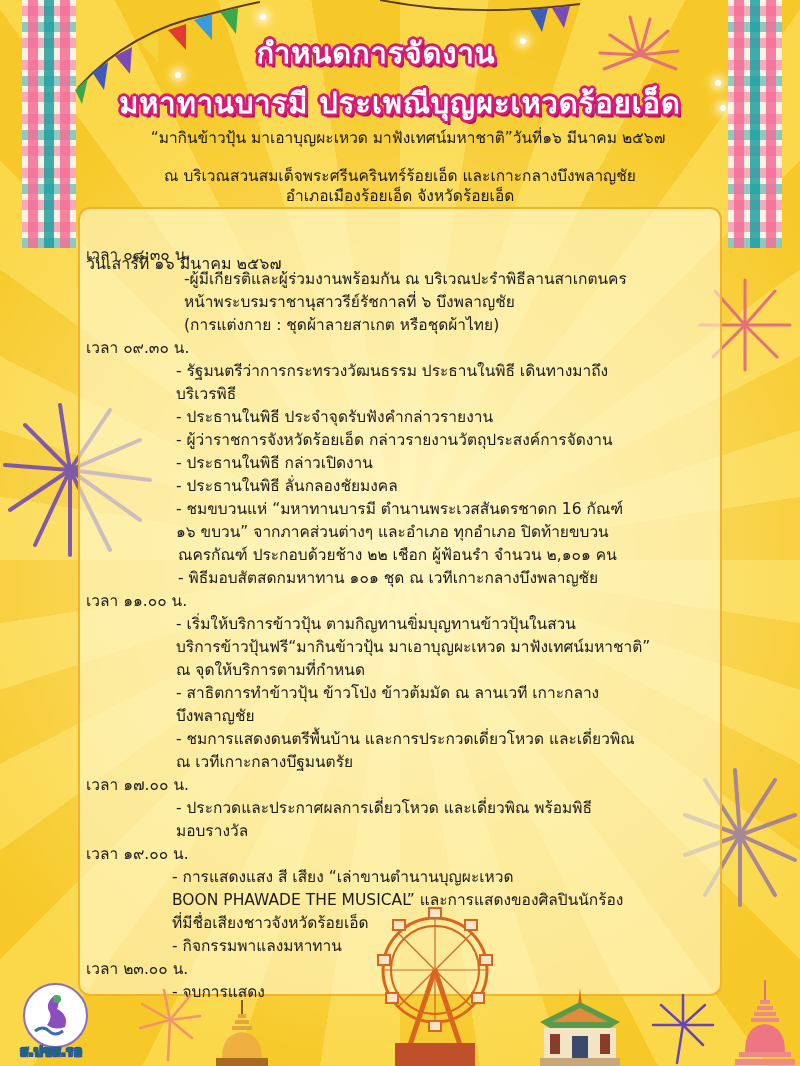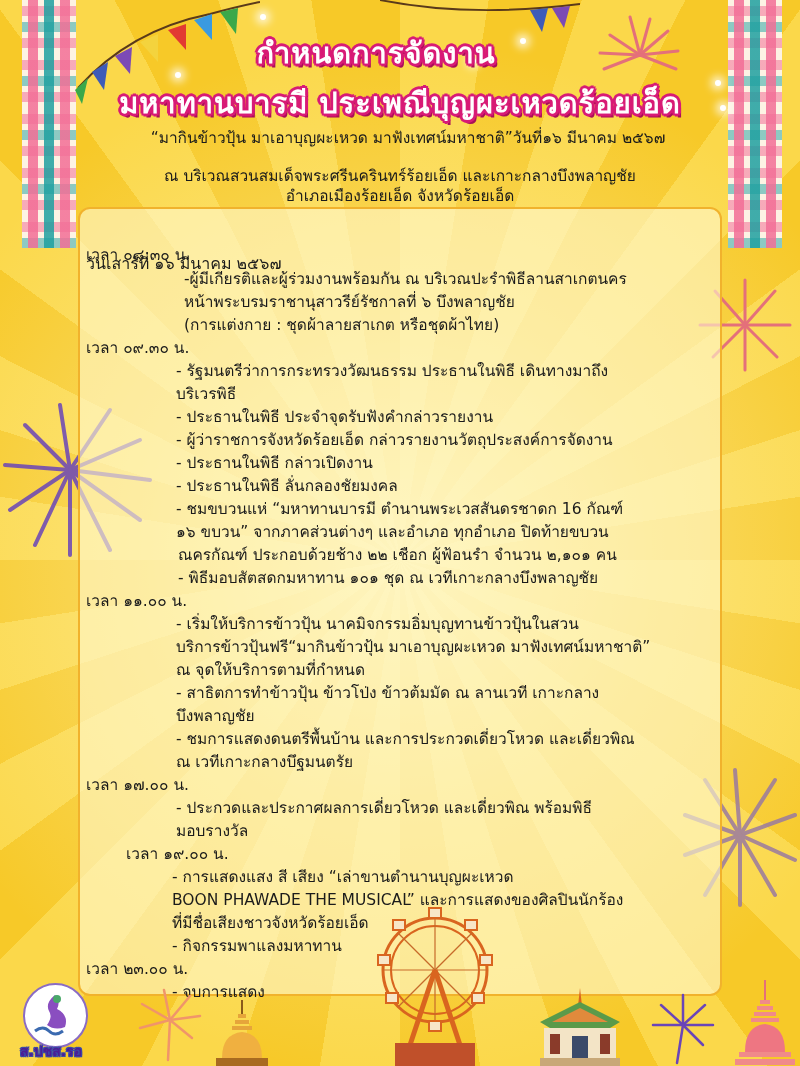--- a/index.html
+++ b/index.html
@@ -51,21 +51,21 @@
     box-sizing:border-box;
   }
   .schedule { position:absolute; left:86px; top:222px; width:640px; font-size:15.5px; color:#1b1b1b; }
   .line { position:absolute; white-space:nowrap; line-height:20px; }
   .firework { position:absolute; }
   .logo {
     position:absolute; left:23px; top:983px; width:65px; height:65px; border-radius:50%;
     background:#fff; border:2px solid #8a6cc4; box-sizing:border-box;
   }
   .logo-text {
-    position:absolute; left:20px; top:1040px; font-size:14px; font-weight:bold; color:#4c1d95;
+    position:absolute; left:20px; top:1040px; font-size:14px; font-weight:bold; color:#0f766e;
     text-shadow: 1px 1px 0 #3b4ca8, -1px -1px 0 #3b4ca8, 1px -1px 0 #3b4ca8, -1px 1px 0 #3b4ca8;
   }
   .sparkle { position:absolute; width:6px; height:6px; border-radius:50%; background:#fff; box-shadow:0 0 8px 4px rgba(255,255,255,0.8); }
 </style>
 </head>
 <body>
 
 <div class="poster">
   <div class="rays"></div>
   <div class="rays-glow"></div>
@@ -172,31 +172,31 @@
         <div class="line" style="left: 90px; top: 162px;">บริเวรพิธี</div>
         <div class="line" style="left: 90px; top: 185px;">- ประธานในพิธี ประจำจุดรับฟังคำกล่าวรายงาน</div>
         <div class="line" style="left: 90px; top: 208px;">- ผู้ว่าราชการจังหวัดร้อยเอ็ด กล่าวรายงานวัตถุประสงค์การจัดงาน</div>
         <div class="line" style="left: 90px; top: 231px;">- ประธานในพิธี กล่าวเปิดงาน</div>
         <div class="line" style="left: 90px; top: 254px;">- ประธานในพิธี ลั่นกลองชัยมงคล</div>
         <div class="line" style="left: 90px; top: 277px;">- ชมขบวนแห่ “มหาทานบารมี ตำนานพระเวสสันดรชาดก 16 กัณฑ์</div>
         <div class="line" style="left: 90px; top: 300px;">๑๖ ขบวน”  จากภาคส่วนต่างๆ และอำเภอ ทุกอำเภอ ปิดท้ายขบวน</div>
         <div class="line" style="left: 92px; top: 323px;">ณครกัณฑ์ ประกอบด้วยช้าง ๒๒ เชือก ผู้ฟ้อนรำ จำนวน ๒,๑๐๑ คน</div>
         <div class="line" style="left: 92px; top: 346px;">- พิธีมอบสัตสดกมหาทาน ๑๐๑ ชุด ณ เวทีเกาะกลางบึงพลาญชัย</div>
         <div class="line" style="left: 0px; top: 369px;">เวลา ๑๑.๐๐ น.</div>
-        <div class="line" style="left: 90px; top: 392px;">- เริ่มให้บริการข้าวปุ้น นาคมิจกรรมอิ่มบุญทานข้าวปุ้นในสวน</div>
+        <div class="line" style="left: 90px; top: 392px;">- เริ่มให้บริการข้าวปุ้น ตามกิญทานขิ่มบุญทานข้าวปุ้นในสวน</div>
         <div class="line" style="left: 90px; top: 415px;">บริการข้าวปุ้นฟรี“มากินข้าวปุ้น มาเอาบุญผะเหวด มาฟังเทศน์มหาชาติ”</div>
         <div class="line" style="left: 90px; top: 438px;">ณ จุดให้บริการตามที่กำหนด</div>
         <div class="line" style="left: 90px; top: 461px;">- สาธิตการทำข้าวปุ้น ข้าวโป่ง ข้าวต้มมัด ณ ลานเวที เกาะกลาง</div>
         <div class="line" style="left: 90px; top: 484px;">บึงพลาญชัย</div>
         <div class="line" style="left: 90px; top: 507px;">- ชมการแสดงดนตรีพื้นบ้าน และการประกวดเดี่ยวโหวด และเดี่ยวพิณ</div>
         <div class="line" style="left: 90px; top: 530px;">ณ เวทีเกาะกลางบึฐมนตรัย</div>
         <div class="line" style="left: 0px; top: 553px;">เวลา ๑๗.๐๐ น.</div>
         <div class="line" style="left: 90px; top: 576px;">- ประกวดและประกาศผลการเดี่ยวโหวด และเดี่ยวพิณ พร้อมพิธี</div>
         <div class="line" style="left: 90px; top: 599px;">มอบรางวัล</div>
-        <div class="line" style="left: 0px; top: 622px; margin-left: 40px;">เวลา ๑๙.๐๐ น.</div>
+        <div class="line" style="left: 0px; top: 622px;">เวลา ๑๙.๐๐ น.</div>
         <div class="line" style="left: 86px; top: 645px;">- การแสดงแสง สี เสียง “เล่าขานตำนานบุญผะเหวด</div>
         <div class="line" style="left: 86px; top: 668px;">BOON PHAWADE THE MUSICAL” และการแสดงของศิลปินนักร้อง</div>
         <div class="line" style="left: 86px; top: 691px;">ที่มีชื่อเสียงชาวจังหวัดร้อยเอ็ด</div>
         <div class="line" style="left: 86px; top: 714px;">- กิจกรรมพาแลงมหาทาน</div>
         <div class="line" style="left: 0px; top: 737px;">เวลา ๒๓.๐๐ น.</div>
         <div class="line" style="left: 86px; top: 760px;">- จบการแสดง</div>
       </div>
   </div>
 
   <svg class="firework" style="left:370px;top:905px;" width="130" height="161" viewBox="0 0 130 161">

